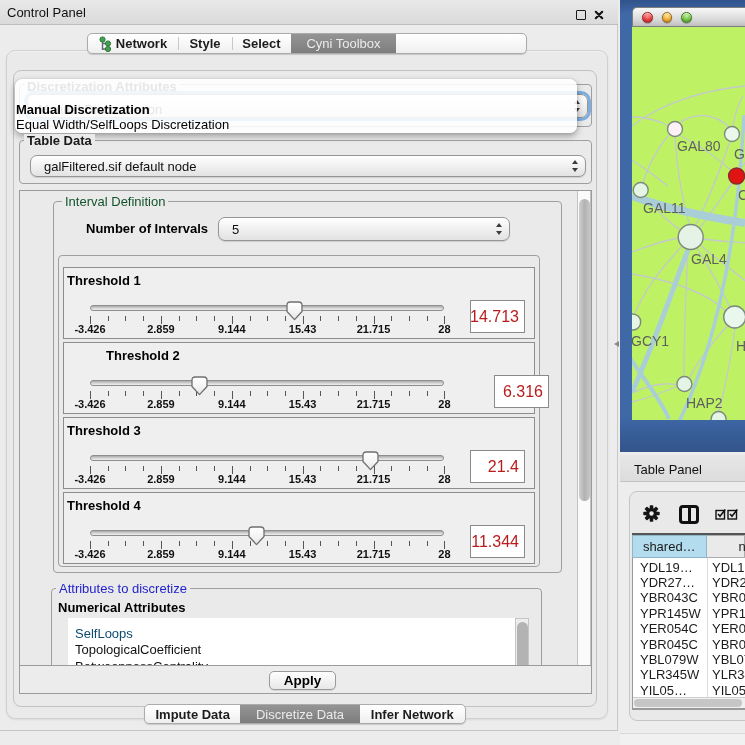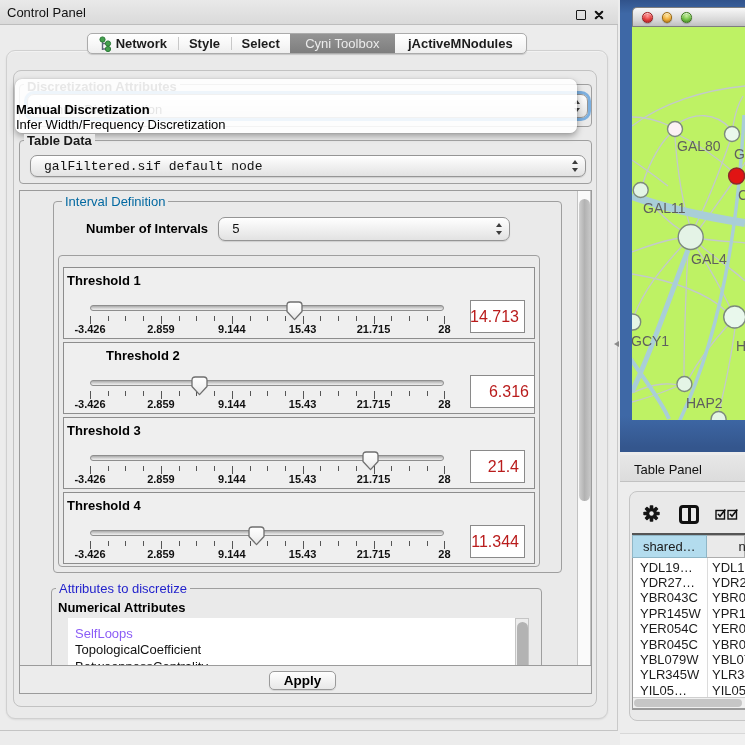--- a/index.html
+++ b/index.html
@@ -1,21 +1,21 @@
 <!DOCTYPE html>
 <html><head><meta charset="utf-8">
 <style>
 * { margin:0; padding:0; box-sizing:border-box; }
 html,body { width:745px; height:745px; }
 body { font-family:"Liberation Sans", sans-serif; background:#ececec; position:relative; overflow:hidden; }
 .abs { position:absolute; }
 .grp { position:absolute; border:1px solid #9f9f9f; border-radius:4px; }
 .gtitle { position:absolute; font-size:13px; background:#eaeaea; padding:0 3px; line-height:13px; white-space:nowrap; }
 .combo { position:absolute; border:1px solid #959595; border-radius:7px;
-  background:linear-gradient(#ffffff, #f2f2f2 45%, #e2e2e2); box-shadow:0 1px 1px rgba(0,0,0,.12);font-family:Liberation Mono, monospace; }
+  background:linear-gradient(#ffffff, #f2f2f2 45%, #e2e2e2); box-shadow:0 1px 1px rgba(0,0,0,.12); }
 .combo .ctext { position:absolute; left:13px; top:0; bottom:0; display:flex; align-items:center; font-size:13px; color:#111; }
 .spin { position:absolute; right:6px; top:50%; width:7px; height:12px; margin-top:-6px; }
 .spin:before { content:""; position:absolute; left:0; top:0; border-left:3.5px solid transparent; border-right:3.5px solid transparent; border-bottom:4.5px solid #3c3c3c; }
 .spin:after { content:""; position:absolute; left:0; bottom:0; border-left:3.5px solid transparent; border-right:3.5px solid transparent; border-top:4.5px solid #3c3c3c; }
 .tabbar { position:absolute; display:flex; border:1px solid #ababab; border-radius:5px;
   background:linear-gradient(#ffffff,#f7f7f7 55%,#eeeeee); overflow:hidden; box-shadow:0 1px 1px rgba(0,0,0,.15); }
 .tab { height:100%; display:flex; align-items:center; justify-content:center; font-size:13px; font-weight:700; color:#1c1c1c; position:relative; }
 .tab.sep:before { content:""; position:absolute; left:0; top:3px; bottom:3px; width:1px; background:#c8c8c8; }
 .tab.sel { background:linear-gradient(#949494,#7e7e7e); color:#ebebeb; font-weight:400; }
 .tab.sel+.tab.sep:before { display:none; }
@@ -43,43 +43,42 @@
 <div class="tabbar" style="left:87px;top:33px;width:440px;height:21px;">
 <div class="tab" style="width:90px;"><svg width="13" height="16" viewBox="0 0 13 16" style="margin-right:4px">
 <path d="M3.5,4 L3.5,14 M3.5,7.5 L8.5,7.5 M3.5,13 L8.5,13" stroke="#5c6678" stroke-width="1.4" fill="none"></path>
 <circle cx="3.5" cy="3.5" r="2.6" fill="#44a04e" stroke="#2c7a38" stroke-width="1"></circle>
 <circle cx="9" cy="7.5" r="2.6" fill="#44a04e" stroke="#2c7a38" stroke-width="1"></circle>
 <circle cx="9" cy="13" r="2.6" fill="#44a04e" stroke="#2c7a38" stroke-width="1"></circle>
 </svg>Network</div>
 <div class="tab sep" style="width:54px;">Style</div>
 <div class="tab sep" style="width:59px;">Select</div>
 <div class="tab sel" style="width:105px;">Cyni Toolbox</div>
-<div class="tab sep" style="width:132px;">jActiveMNodules</div>
 </div>
 <div class="grp" style="left:19px;top:84px;width:573px;height:43px;"></div>
 <div class="gtitle" style="left:24px;top:79.5px;font-weight:700;color:#444;">Discretization Attributes</div>
 <div class="combo" style="left:27px;top:94px;width:561px;height:24px;box-shadow:0 0 0 3px rgba(96,160,220,.8);">
       <div class="spin"></div>
     </div>
 <div class="abs" style="left:38px;top:102px;font-size:13px;color:#333;">Manual Discretization</div>
 <div class="abs" style="left:15px;top:79px;width:562px;height:54px;background:rgba(255,255,255,.87);
  border-radius:7px;box-shadow:0 3px 7px rgba(0,0,0,.35), 0 0 1px rgba(0,0,0,.3);"></div>
 <div class="abs" style="left:16px;top:102px;font-size:13px;font-weight:700;color:#000;">Manual Discretization</div>
-<div class="abs" style="left:16px;top:116.5px;font-size:13px;color:#000;">Infer Width/Frequency Discretization</div>
+<div class="abs" style="left:16px;top:116.5px;font-size:13px;color:#000;">Equal Width/SelfLoops Discretization</div>
 <div class="grp" style="left:19px;top:140px;width:573px;height:44px;"></div>
 <div class="gtitle" style="left:24px;top:134px;font-weight:700;color:#1a1a1a;">Table Data</div>
 <div class="combo" style="left:30px;top:155px;width:556px;height:22px;">
       <div class="ctext">galFiltered.sif default node</div>
       <div class="spin"></div>
     </div>
 <div class="abs" style="left:19px;top:190px;width:573px;height:504px;border:1px solid #9b9b9b;background:#eaeaea;"></div>
 <div class="abs" style="left:20px;top:191px;width:557px;height:474px;overflow:hidden;background:#eaeaea;">
 <div class="abs" style="left:0;top:0;width:557px;height:474px;">
 <div class="grp" style="left:33px;top:10px;width:509px;height:372px;"></div>
-<div class="gtitle" style="left:42px;top:4px;color:#0369a1;">Interval Definition</div>
+<div class="gtitle" style="left:42px;top:4px;color:#14532d;">Interval Definition</div>
 <div class="abs" style="left:66px;top:30px;font-size:13px;font-weight:700;color:#000;">Number of Intervals</div>
 <div class="combo" style="left:198px;top:26px;width:292px;height:24px;">
           <div class="ctext">5</div>
           <div class="spin"></div>
         </div>
 <div class="grp" style="left:38px;top:64px;width:482px;height:312px;"></div>
 <div class="tbox" style="left:42.5px;top:75.5px;width:472px;height:72px;"></div>
         <div class="thlab" style="left:47px;top:82.5px;">Threshold 1</div>
         <div class="track" style="left:70px;top:114.0px;width:354px;"></div>
         <div class="tick" style="left:70.0px;top:125.0px;height:8px;"></div>
@@ -155,21 +154,21 @@
         <svg class="abs" style="left:171.4px;top:185.0px" width="17" height="20" viewBox="0 0 17 20">
 <defs>
             <linearGradient id="thg2" x1="0" y1="0" x2="0" y2="1">
 <stop offset="0" stop-color="#ffffff"></stop>
               <stop offset="0.55" stop-color="#f4f4f4"></stop>
               <stop offset="1" stop-color="#e4e4e4"></stop>
             </linearGradient>
           </defs>
 <path d="M1,4.2 Q1,1 4.2,1 L12.8,1 Q16,1 16,4.2 L16,10.5 L8.5,18.6 L1,10.5 Z" fill="url(#thg2)" stroke="#6f6f6f" stroke-width="1.3" stroke-linejoin="round"></path>
         </svg>
-        <div class="vfield" style="left:450px;top:184.0px;width:65px;height:33px;">
+        <div class="vfield" style="left:474px;top:184.0px;width:55px;height:33px;">
           <span>6.316</span>
         </div>
 <div class="tbox" style="left:42.5px;top:225.5px;width:472px;height:72px;"></div>
         <div class="thlab" style="left:47px;top:232.5px;">Threshold 3</div>
         <div class="track" style="left:70px;top:264.0px;width:354px;"></div>
         <div class="tick" style="left:70.0px;top:275.0px;height:8px;"></div>
         <div class="tick" style="left:87.7px;top:275.0px;height:5px;"></div>
         <div class="tick" style="left:105.4px;top:275.0px;height:5px;"></div>
         <div class="tick" style="left:123.2px;top:275.0px;height:5px;"></div>
         <div class="tick" style="left:140.9px;top:275.0px;height:8px;"></div>
@@ -248,31 +247,36 @@
           </defs>
 <path d="M1,4.2 Q1,1 4.2,1 L12.8,1 Q16,1 16,4.2 L16,10.5 L8.5,18.6 L1,10.5 Z" fill="url(#thg4)" stroke="#6f6f6f" stroke-width="1.3" stroke-linejoin="round"></path>
         </svg>
         <div class="vfield" style="left:450px;top:334.0px;width:55px;height:33px;text-align:center;">
           <span>11.344</span>
         </div>
 <div class="grp" style="left:31px;top:397px;width:491px;height:120px;"></div>
 <div class="gtitle" style="left:36px;top:391px;color:#2323cc;">Attributes to discretize</div>
 <div class="abs" style="left:38px;top:409px;font-size:13px;font-weight:700;color:#000;">Numerical Attributes</div>
 <div class="abs" style="left:48px;top:427px;width:447px;height:60px;background:#ffffff;"></div>
-<div class="abs" style="left:55px;top:434.5px;font-size:13px;color:#8b5cf6;">SelfLoops</div>
+<div class="abs" style="left:55px;top:434.5px;font-size:13px;color:#0c4a6e;">SelfLoops</div>
 <div class="abs" style="left:55px;top:451.0px;font-size:13px;color:#111;">TopologicalCoefficient</div>
 <div class="abs" style="left:55px;top:467.5px;font-size:13px;color:#111;">BetweennessCentrality</div>
 <div class="abs" style="left:495px;top:427px;width:14px;height:60px;background:#ededed;border:1px solid #c5c5c5;"></div>
 <div class="abs" style="left:496.5px;top:431px;width:11px;height:56px;border-radius:6px 6px 0 0;background:#b3b3b3;"></div>
 </div>
     </div>
 <div class="scrollv" style="left:577px;top:191px;width:14px;height:474px;"></div>
 <div class="thumbv" style="left:578.5px;top:199px;width:11px;height:302px;"></div>
 <div class="abs" style="left:20px;top:665px;width:571px;height:28px;background:#ececec;border-top:1px solid #9b9b9b;"></div>
 <div class="abs" style="left:269px;top:671px;width:67px;height:19px;border:1px solid #9a9a9a;border-radius:5px;background:linear-gradient(#fefefe,#e8e8e8);display:flex;align-items:center;justify-content:center;font-size:13.5px;font-weight:700;color:#000;box-shadow:0 1px 1px rgba(0,0,0,.1);">Apply</div>
+<div class="tabbar" style="left:144px;top:704px;width:322px;height:20px;">
+<div class="tab" style="width:96px;">Impute Data</div>
+<div class="tab sel" style="width:120px;">Discretize Data</div>
+<div class="tab sep" style="width:106px;">Infer Network</div>
+</div>
 </div>
 <div class="abs" style="left:620px;top:0;width:125px;height:452px;
  background:linear-gradient(180deg,#31538b 0%,#3e68a6 3%,#3e68a6 92%,#34568d 99%);"></div>
 <div class="abs" style="left:632px;top:7px;width:113px;height:20px;border:1px solid #7e7e7e;border-right:none;
  border-radius:5px 0 0 0;background:linear-gradient(#f8f8f8,#d6d6d6 70%,#bfbfbf);"></div>
 <div class="abs" style="left:642.3px;top:12.3px;width:10.4px;height:10.4px;border-radius:50%;background:radial-gradient(circle at 50% 30%, #ff9c9c 0%, #e33b3b 55%, #9c1f22 100%);box-shadow:inset 0 1px 1px rgba(255,255,255,.7), 0 0.5px 1px rgba(0,0,0,.4);border:1px solid #9c1f22;"></div>
 <div class="abs" style="left:661.8px;top:12.3px;width:10.4px;height:10.4px;border-radius:50%;background:radial-gradient(circle at 50% 30%, #ffe9a0 0%, #eda935 55%, #9a6c14 100%);box-shadow:inset 0 1px 1px rgba(255,255,255,.7), 0 0.5px 1px rgba(0,0,0,.4);border:1px solid #9a6c14;"></div>
 <div class="abs" style="left:681.3px;top:12.3px;width:10.4px;height:10.4px;border-radius:50%;background:radial-gradient(circle at 50% 30%, #c8f0a0 0%, #6fc044 55%, #3f7a1e 100%);box-shadow:inset 0 1px 1px rgba(255,255,255,.7), 0 0.5px 1px rgba(0,0,0,.4);border:1px solid #3f7a1e;"></div>
 <div class="abs" style="left:632px;top:27px;width:128px;height:393px;background:#bef264;overflow:hidden;">
 <svg width="113" height="393" viewBox="632 27 113 393" style="width:113px;height:393px" preserveAspectRatio="xMinYMin slice">

